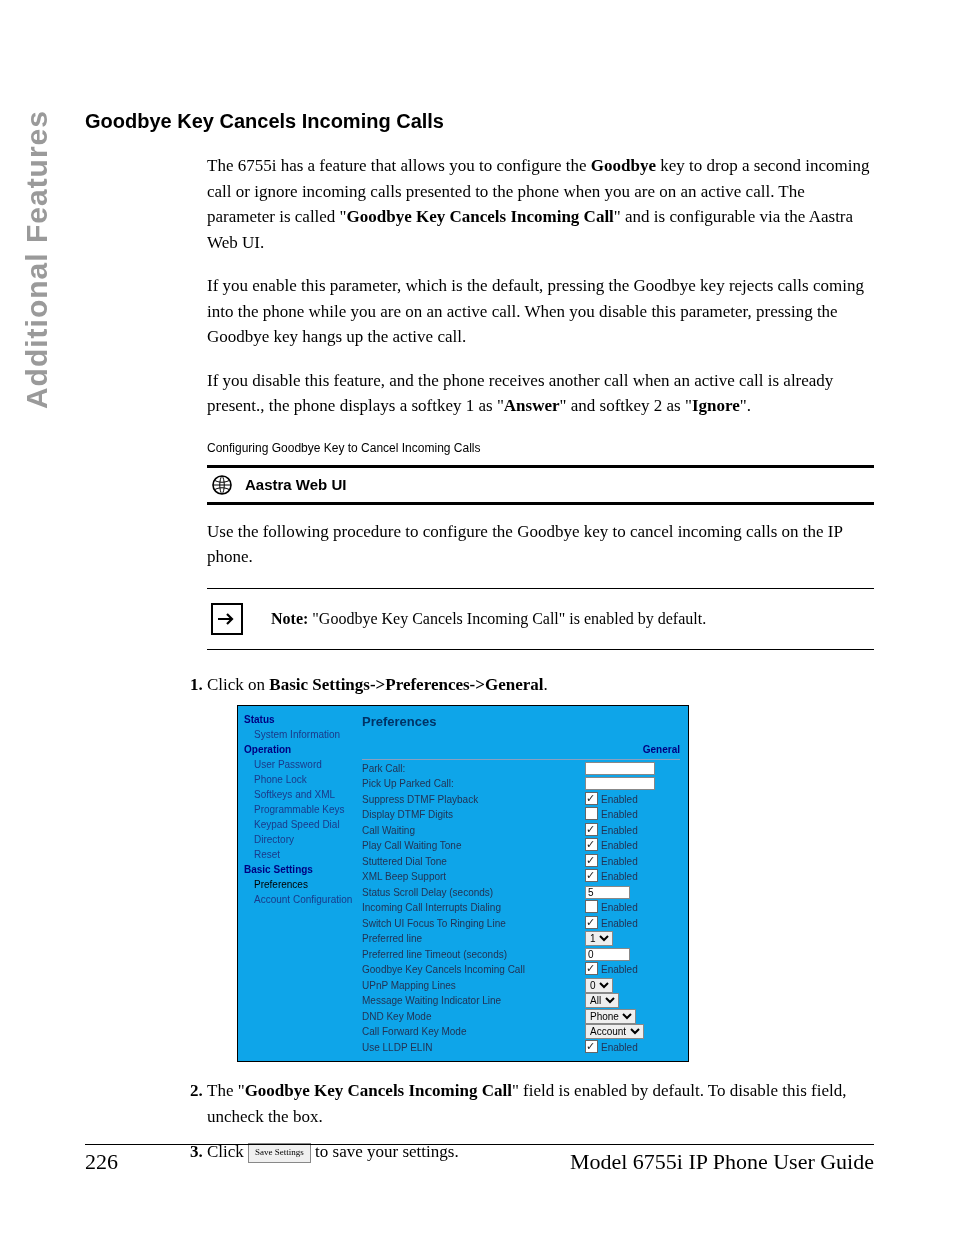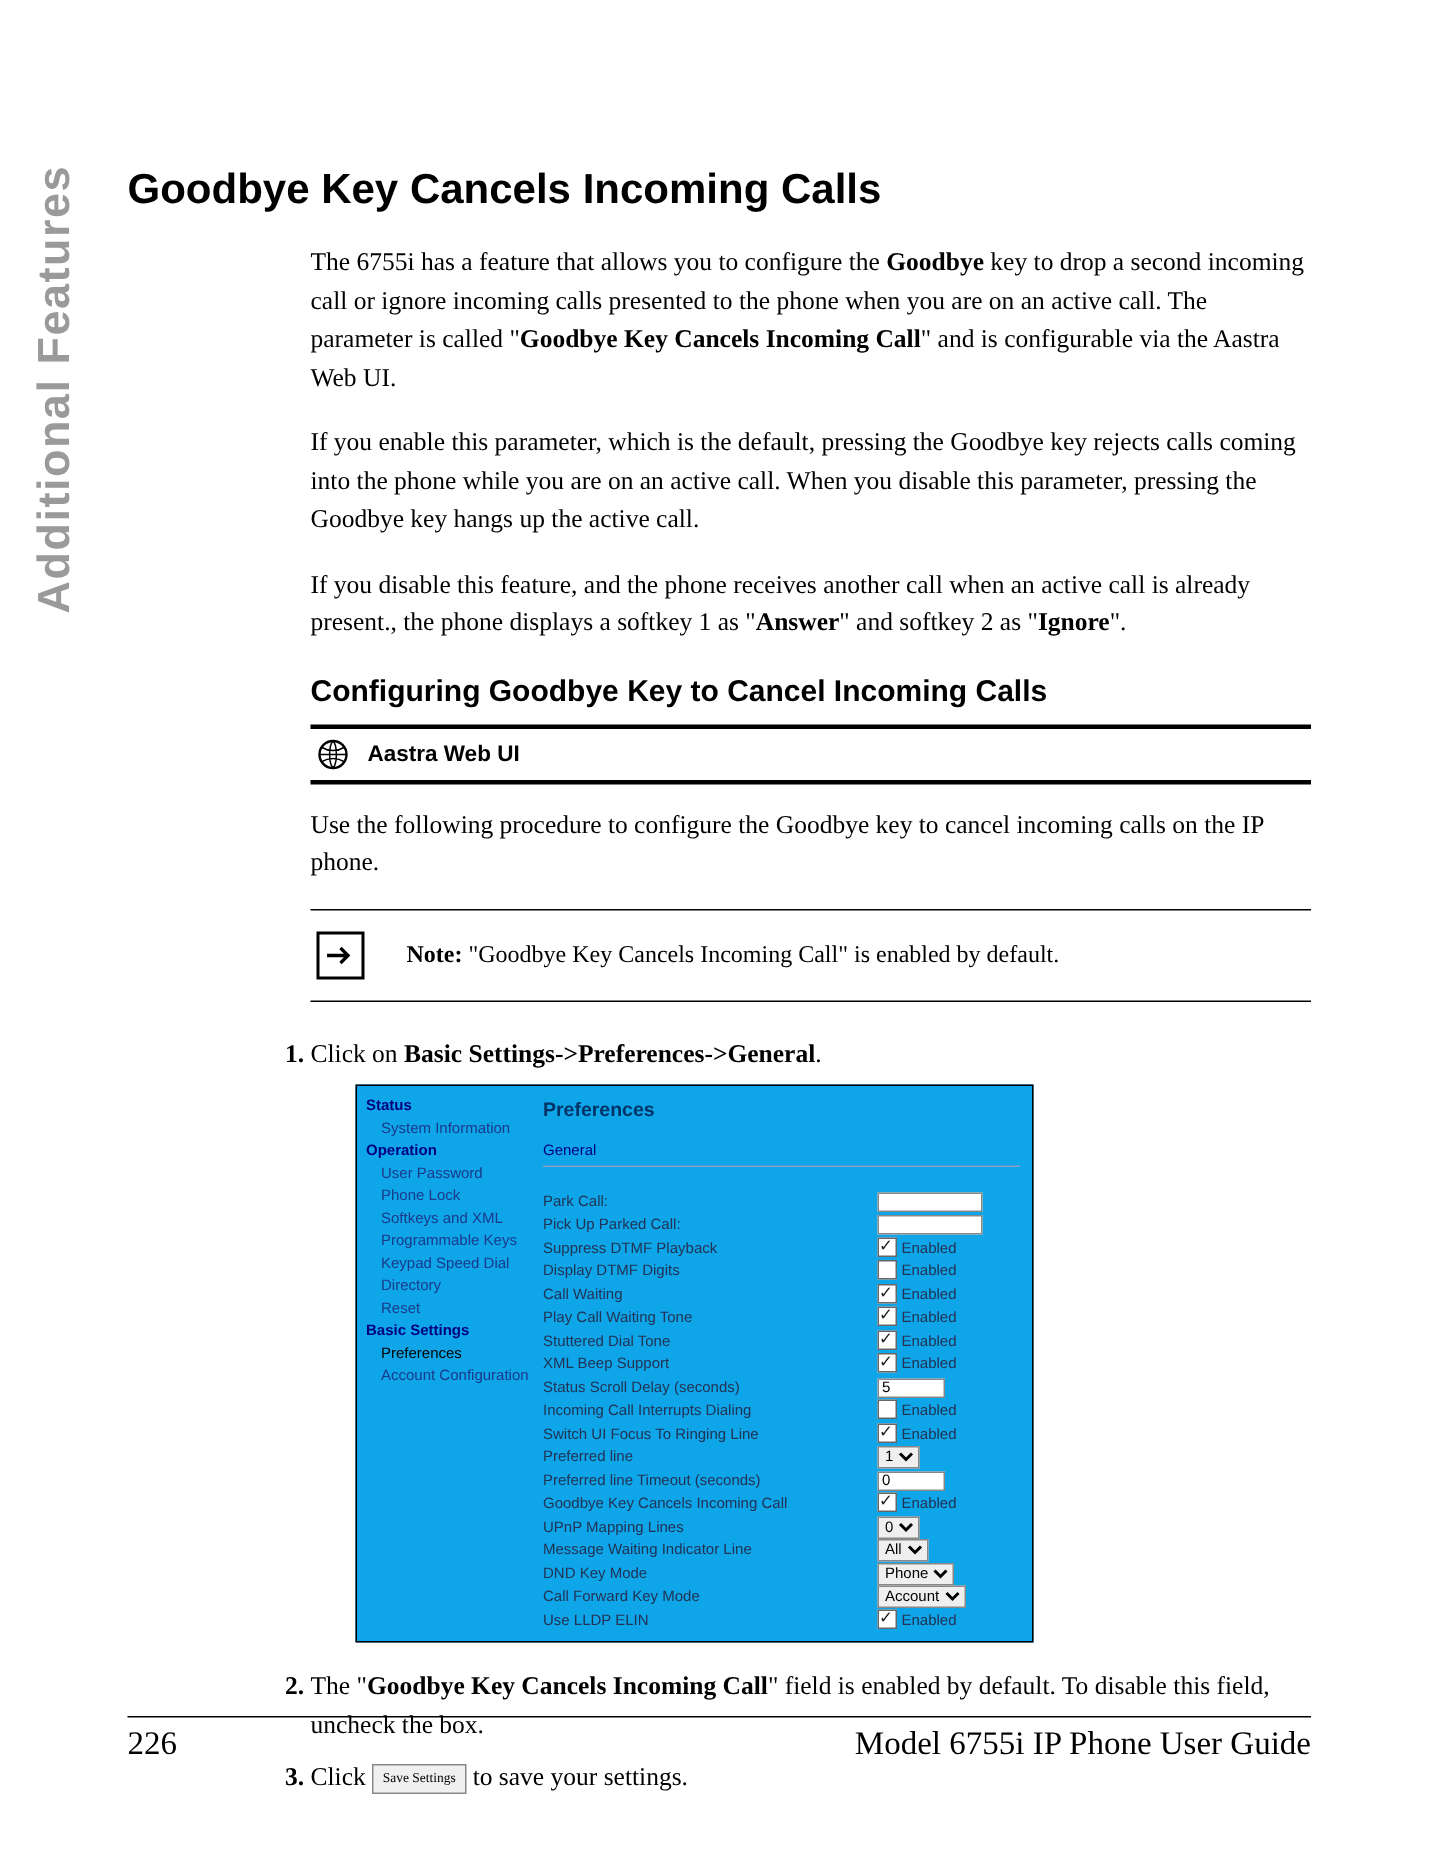--- a/index.html
+++ b/index.html
@@ -25,35 +25,35 @@
     font-size: 30px;
     color: #9a9a9a;
     writing-mode: vertical-rl;
     transform: rotate(180deg);
     letter-spacing: 1px;
     text-align: left;
   }
   .section-title {
     font-family: Arial, Helvetica, sans-serif;
     font-weight: bold;
-    font-size: 28px;
+    font-size: 20px;
     margin-bottom: 20px;
   }
   .body-block {
     margin-left: 122px;
   }
   p.body-text {
     font-size: 17px;
     line-height: 1.5;
     margin: 0 0 18px 0;
   }
   .subsection-title {
     font-family: Arial, Helvetica, sans-serif;
-    font-weight: bold;
-    font-size: 20px;
+    font-weight: normal;
+    font-size: 12px;
     margin: 22px 0 10px 0;
   }
   .rule-box {
     border-top: 3px solid #000;
     border-bottom: 3px solid #000;
     padding: 6px 4px 6px 4px;
     display: flex;
     align-items: center;
     gap: 12px;
     margin-bottom: 14px;
@@ -131,24 +131,25 @@
   .shot .main-title {
     color: #003366;
     font-family: Arial, sans-serif;
     font-weight: bold;
     font-size: 13px;
     margin-bottom: 10px;
   }
   .shot .sec-hdr {
     color:#000080;
     border-bottom:1px solid #8aa0c0;
-    font-weight:normal;
+    font-weight:bold;
     font-size:10px;
     padding-bottom:2px;
-    margin-bottom:16px;
+    margin-bottom:1px;
+    text-align:right;
   }
   .shot .row {
     display:flex;
     align-items:center;
     line-height:1.55;
     color:#223355;
   }
   .shot .row .lbl { flex:1; }
   .shot .row .ctl { width:95px; display:flex; align-items:flex-start; gap:3px; }
   .shot input[type=text] { font-size:10px; width:45px; height:13px; box-sizing:border-box; border:1px solid #888; padding:0 2px;}

